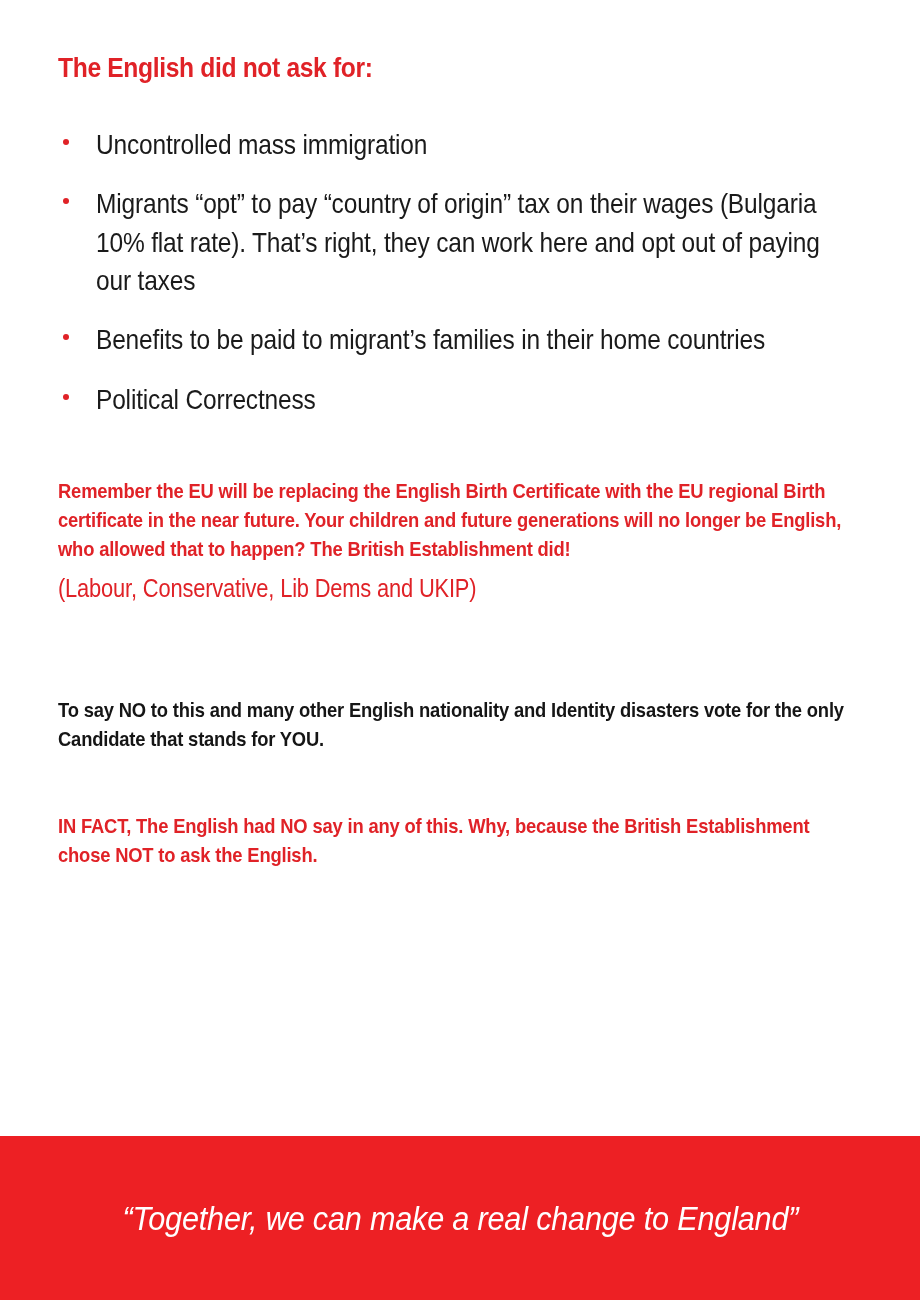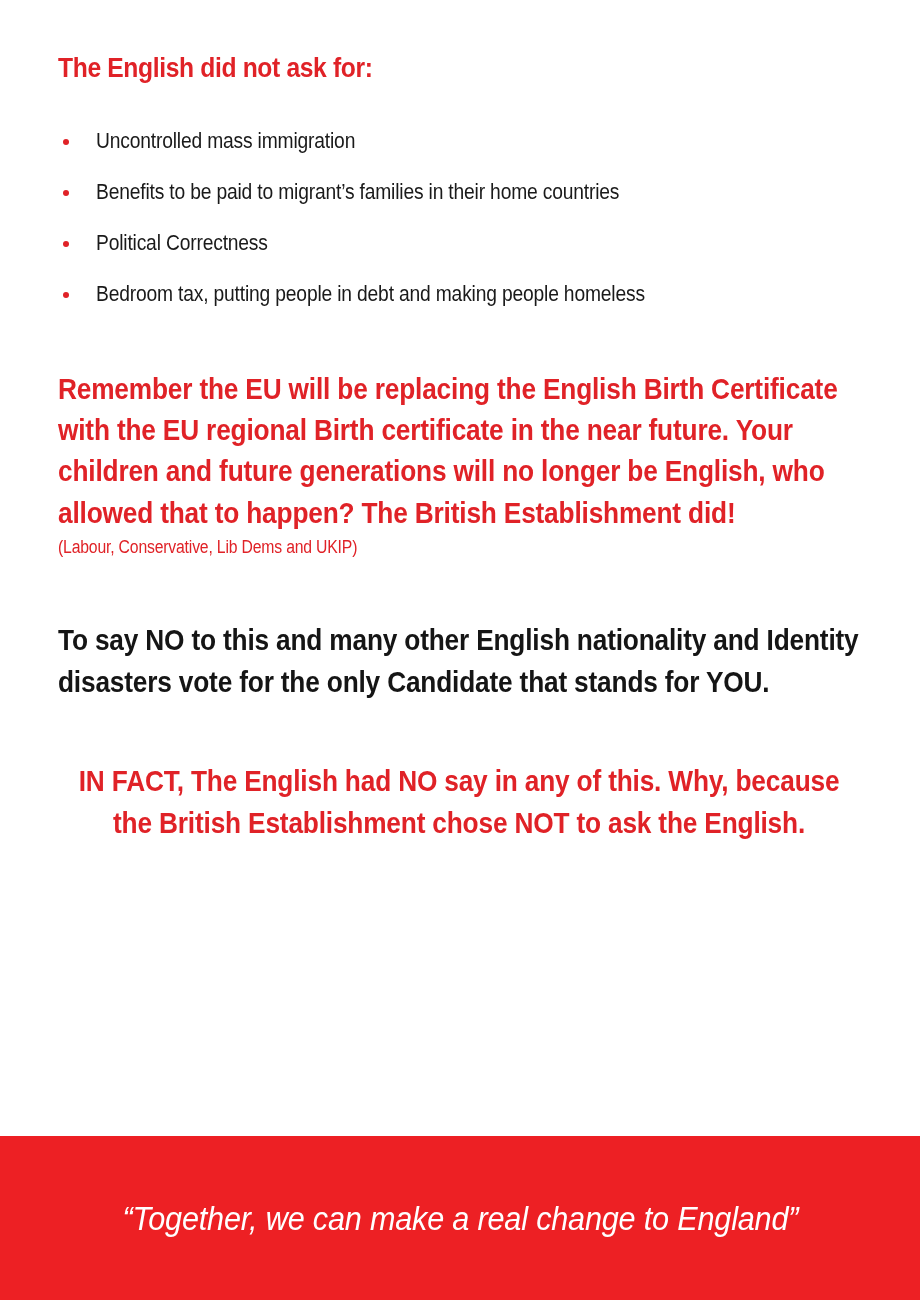--- a/index.html
+++ b/index.html
@@ -40,21 +40,21 @@
   ul.grievances {
     list-style: none;
     margin: 0;
     padding: 0;
   }
   ul.grievances li {
     position: relative;
     padding-left: 38px;
     margin-bottom: 9px;
     color: #1a1a1a;
-    font-size: 22px;
+    font-size: 28px;
     line-height: 1.37;
     letter-spacing: -0.2px;
     margin-top: 21px;
   }
   ul.grievances li .txt {
     display: block;
     transform: scaleX(0.875);
     transform-origin: left top;
     width: 114.3%;
   }
@@ -65,51 +65,51 @@
     width: 6px;
     height: 6px;
     border-radius: 50%;
     background: #E02227;
   }
 
   .block {
     margin-top: 40px;
   }
   .para {
-    font-size: 30px;
+    font-size: 21px;
     line-height: 1.38;
     letter-spacing: -0.2px;
     margin: 0;
   }
   .para .txt {
     display: block;
     transform: scaleX(0.875);
     transform-origin: left top;
     width: 114.3%;
   }
   .para.red { color: #E02227; font-weight: bold; }
   .para.black { color: #151515; font-weight: bold; }
   .subnote {
     color: #E02227;
     font-weight: normal;
-    font-size: 18px;
+    font-size: 25px;
     line-height: 1.35;
     letter-spacing: -0.2px;
-    margin: 2px 0 0 0;
+    margin: 8px 0 0 0;
   }
   .subnote .txt {
     display: block;
     transform: scaleX(0.875);
     transform-origin: left top;
     width: 114.3%;
   }
 
   .block-eu { margin-top: 58px; }
-  .block-vote { margin-top: 60px; }
-  .block-fact { margin-top: 58px; text-align: center; }
+  .block-vote { margin-top: 90px; }
+  .block-fact { margin-top: 58px; }
 
   .footer-banner {
     height: 164px;
     background: #ED2024;
     display: flex;
     align-items: center;
     justify-content: center;
     flex: 0 0 auto;
     margin-top: 48px;
   }
@@ -132,29 +132,29 @@
 
     <h1 class="headline">The English did not ask for:</h1>
 
     <ul class="grievances">
       <li>
         <span class="dot"></span>
         <span class="txt">Uncontrolled mass immigration</span>
       </li>
       <li>
         <span class="dot"></span>
+        <span class="txt">Migrants “opt” to pay “country of origin” tax on their wages (Bulgaria 10% flat rate). That’s right, they can work here and opt out of paying our taxes</span>
+      </li>
+      <li>
+        <span class="dot"></span>
         <span class="txt">Benefits to be paid to migrant’s families in their home countries</span>
       </li>
       <li>
         <span class="dot"></span>
         <span class="txt">Political Correctness</span>
-      </li>
-      <li>
-        <span class="dot"></span>
-        <span class="txt">Bedroom tax, putting people in debt and making people homeless</span>
       </li>
     </ul>
 
     <div class="block block-eu">
       <p class="para red">
         <span class="txt">Remember the EU will be replacing the English Birth Certificate with the EU regional Birth certificate in the near future.  Your children and future generations will no longer be English, who allowed that to happen? The British Establishment did!</span>
       </p>
       <p class="subnote">
         <span class="txt">(Labour, Conservative, Lib Dems and UKIP)</span>
       </p>

